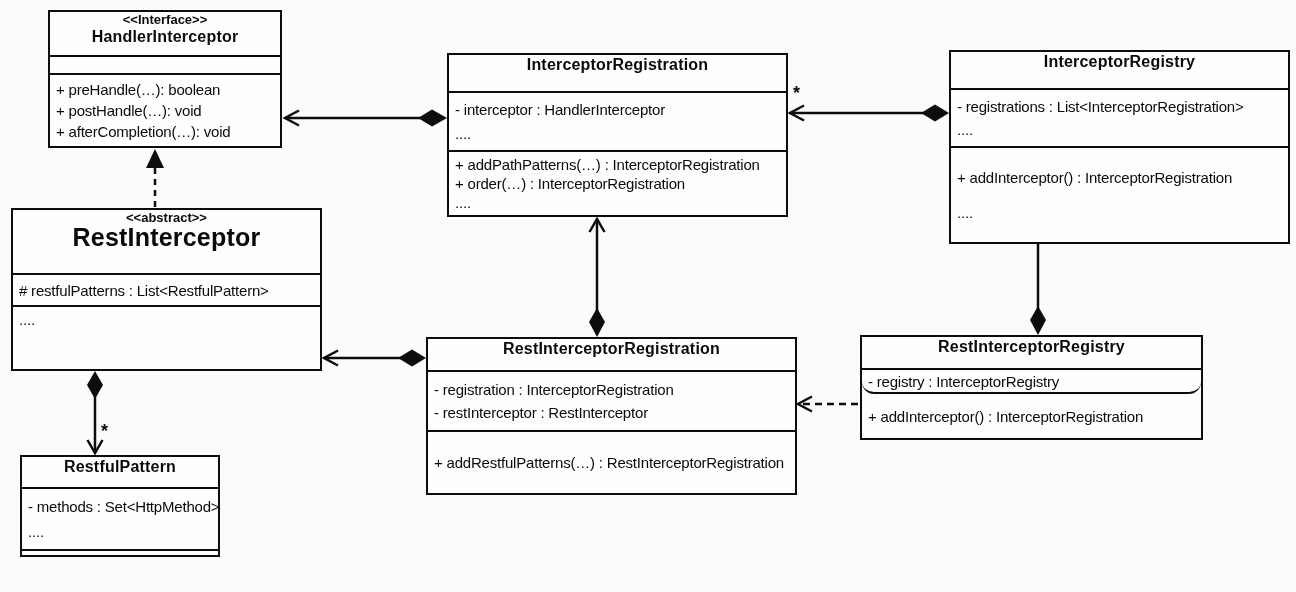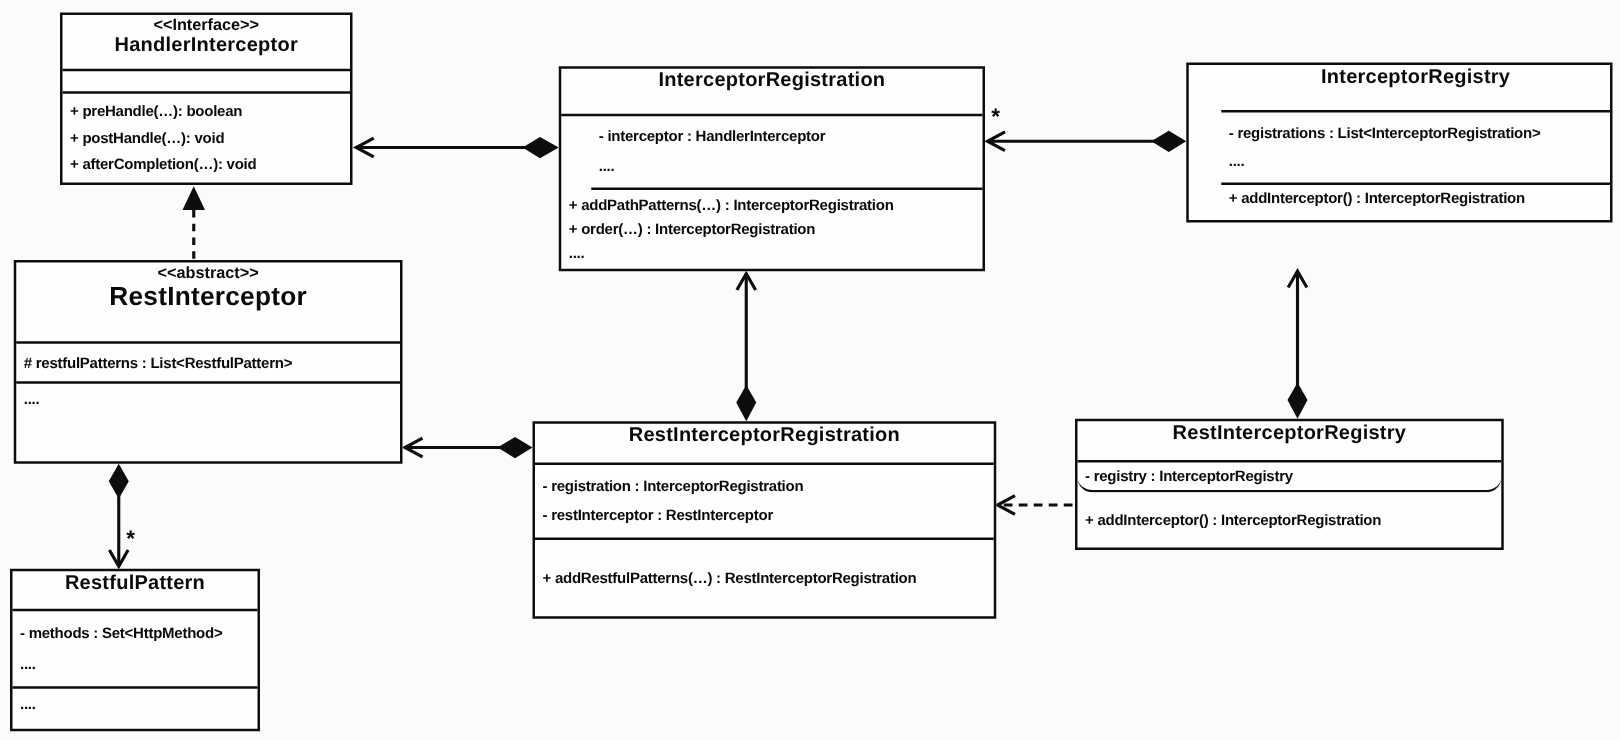--- a/index.html
+++ b/index.html
@@ -14,30 +14,30 @@
     position:absolute;background:#fefefe;border:2.5px solid #0d0d0d;
     box-sizing:border-box;display:flex;flex-direction:column;
   }
   .title{
     border-bottom:2px solid #0d0d0d;display:flex;flex-direction:column;
     align-items:center;text-align:center;
     box-sizing:border-box;flex:0 0 auto;
   }
   .stereotype{font-size:13px;font-weight:bold;line-height:15px;}
   .cname{font-size:16px;font-weight:bold;line-height:19px;letter-spacing:.2px;}
-  .cname.big{font-size:21px;line-height:25px;}
+  .cname.big{font-size:25px;line-height:25px;}
   .comp{
     box-sizing:border-box;padding:2px 6px;display:flex;flex-direction:column;
     justify-content:space-evenly;overflow:hidden;flex:0 0 auto;
   }
   .comp.attrs{border-bottom:2px solid #0d0d0d;}
   .comp.grow{flex:1 1 auto;}
   .comp.top{justify-content:flex-start;padding-top:4px;}
   .m{
-    font-size:12px;font-weight:bold;letter-spacing:-0.2px;
+    font-size:15px;font-weight:normal;letter-spacing:-0.2px;
     white-space:nowrap;line-height:17px;
   }
   .mult{
     position:absolute;font-size:18px;font-weight:bold;line-height:18px;
   }
   svg line, svg polyline{stroke:#0d0d0d;}
 </style>
 </head>
 <body>
 
@@ -105,32 +105,32 @@
       <div class="m">+ preHandle(…): boolean</div>
       <div class="m">+ postHandle(…): void</div>
       <div class="m">+ afterCompletion(…): void</div>
     </div>
   </div>
 
   <div class="uml-box" style="left:447px;top:53px;width:341px;height:164px;">
     <div class="title" style="height:38px;">
       <div class="cname">InterceptorRegistration</div>
     </div>
-    <div class="comp attrs" style="height:59px;margin-left:24px;">
+    <div class="comp attrs" style="height:59px;">
       <div class="m">- interceptor : HandlerInterceptor</div>
       <div class="m">....</div>
     </div>
     <div class="comp grow">
       <div class="m">+ addPathPatterns(…) : InterceptorRegistration</div>
       <div class="m">+ order(…) : InterceptorRegistration</div>
       <div class="m">....</div>
     </div>
   </div>
 
-  <div class="uml-box" style="left:949px;top:50px;width:341px;height:128px;padding-left:26px;">
+  <div class="uml-box" style="left:949px;top:50px;width:341px;height:194px;">
     <div class="title" style="height:38px;">
       <div class="cname">InterceptorRegistry</div>
     </div>
     <div class="comp attrs" style="height:58px;">
       <div class="m">- registrations : List&lt;InterceptorRegistration&gt;</div>
       <div class="m">....</div>
     </div>
     <div class="comp grow">
       <div class="m">+ addInterceptor() : InterceptorRegistration</div>
       <div class="m">....</div>
@@ -168,21 +168,21 @@
       <div class="cname">RestInterceptorRegistry</div>
     </div>
     <div class="comp attrs" style="height:24px;border-radius:14px;">
       <div class="m">- registry : InterceptorRegistry</div>
     </div>
     <div class="comp grow">
       <div class="m">+ addInterceptor() : InterceptorRegistration</div>
     </div>
   </div>
 
-  <div class="uml-box" style="left:8px;top:455px;width:200px;height:130px;">
+  <div class="uml-box" style="left:20px;top:455px;width:200px;height:102px;">
     <div class="title" style="height:32px;">
       <div class="cname">RestfulPattern</div>
     </div>
     <div class="comp attrs" style="height:62px;">
       <div class="m">- methods : Set&lt;HttpMethod&gt;</div>
       <div class="m">....</div>
     </div>
     <div class="comp grow top">
       <div class="m">....</div>
     </div>

